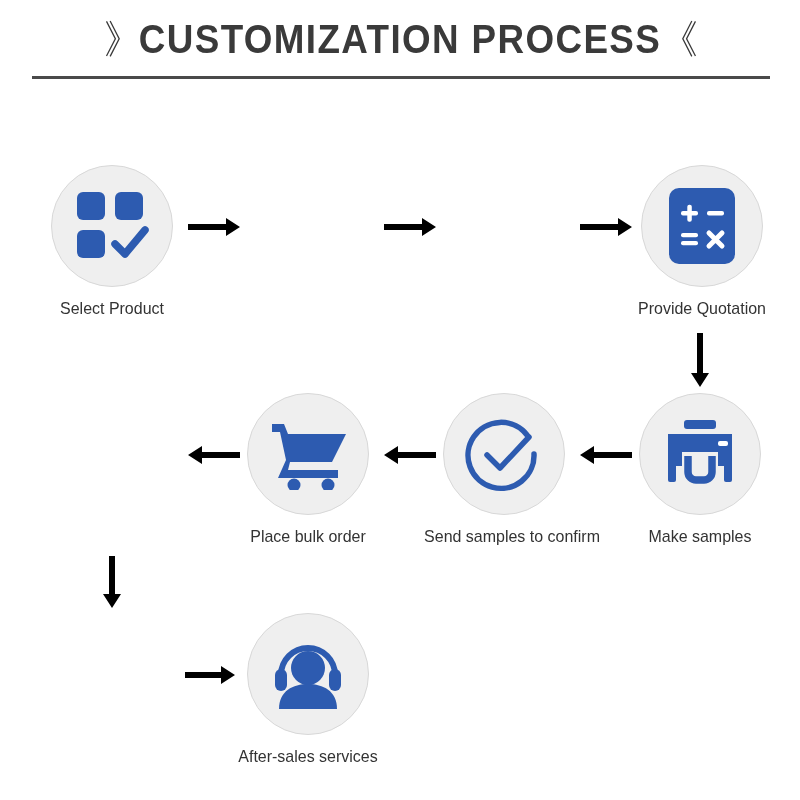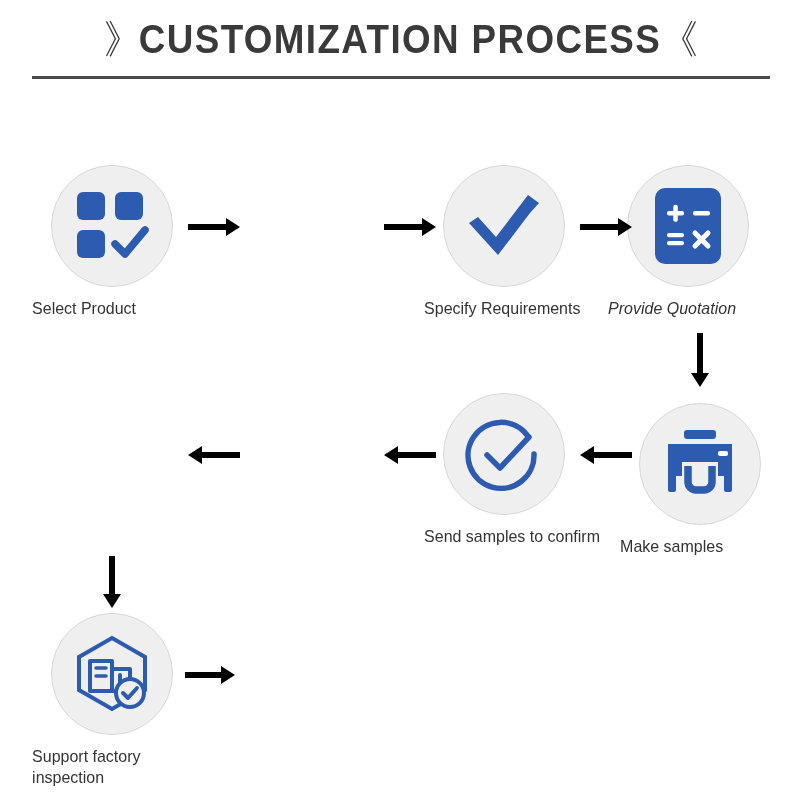--- a/index.html
+++ b/index.html
@@ -24,21 +24,21 @@
     transform:scaleX(.92);
     white-space:nowrap;
   }
   .title .chev{font-weight:400;letter-spacing:-2px;}
   .rule{
     position:absolute;left:32px;top:76px;width:738px;height:3px;
     background:#4a4a4a;
   }
 
   
-  .node{position:absolute;width:170px;}
+  .node{position:absolute;width:170px;text-align:center;}
   .circle{
     width:122px;height:122px;border-radius:50%;
     background:#efefef;
     border:1px solid #d8d8d8;
     margin:0 auto;
     position:relative;
     box-sizing:border-box;
     display:flex;align-items:center;justify-content:center;
   }
   .label{
@@ -69,85 +69,85 @@
         <rect x="2" y="2" width="28" height="28" rx="6" fill="#2d5bb0"></rect>
         <rect x="40" y="2" width="28" height="28" rx="6" fill="#2d5bb0"></rect>
         <rect x="2" y="40" width="28" height="28" rx="6" fill="#2d5bb0"></rect>
         <path d="M40 54 L50 64 L70 40" fill="none" stroke="#2d5bb0" stroke-width="7.5" stroke-linecap="round" stroke-linejoin="round"></path>
       </svg>
     </div>
     <div class="label">Select Product</div>
   </div>
 
 
-  <div class="node" style="left:419px;top:165px;">
-    <div class="circle">
-      <svg width="76" height="66" viewBox="0 0 76 66">
-        <path d="M3 30 L12 24 L30 44 L62 2 L73 10 L64 20 L32 62 Z" fill="#2d5bb0"></path>
-      </svg>
-    </div>
-    <div class="label">Specify Requirements</div>
-  </div>
 
-  <div class="node" style="left:603px;top:165px;font-style:italic;">
+  <div class="node" style="left:617px;top:165px;">
     <div class="circle">
       <svg width="66" height="76" viewBox="0 0 66 76">
         <rect x="0" y="0" width="66" height="76" rx="10" fill="#2d5bb0"></rect>
         <rect x="12" y="23" width="17" height="4.5" rx="2" fill="#ffffff"></rect>
         <rect x="18.3" y="16.8" width="4.5" height="17" rx="2" fill="#ffffff"></rect>
         <rect x="38" y="23" width="17" height="4.5" rx="2" fill="#ffffff"></rect>
         <rect x="12" y="45" width="17" height="4.2" rx="2" fill="#ffffff"></rect>
         <rect x="12" y="53" width="17" height="4.2" rx="2" fill="#ffffff"></rect>
         <path d="M40 45 L53 58 M53 45 L40 58" stroke="#ffffff" stroke-width="5" stroke-linecap="round"></path>
       </svg>
     </div>
     <div class="label">Provide Quotation</div>
   </div>
 
 
+  <div class="node" style="left:223px;top:393px;">
+    <div class="circle">
+      <svg width="80" height="72" viewBox="0 0 80 72">
+        <path d="M4 6 L16 6 L20 16 L78 16 L64 44 L22 44 L20 52 L70 52 L70 60 L10 60 L18 42 L12 14 L4 14 Z" fill="#2d5bb0"></path>
+        <circle cx="26" cy="67" r="6.5" fill="#2d5bb0"></circle>
+        <circle cx="60" cy="67" r="6.5" fill="#2d5bb0"></circle>
+      </svg>
+    </div>
+    <div class="label">Place bulk order</div>
+  </div>
 
   <div class="node" style="left:419px;top:393px;">
     <div class="circle">
       <svg width="78" height="78" viewBox="0 0 78 78">
         <path d="M62 20 A33 33 0 1 0 69 39" fill="none" stroke="#2d5bb0" stroke-width="5.5" stroke-linecap="round"></path>
         <path d="M22 40 L35 53 L64 22" fill="none" stroke="#2d5bb0" stroke-width="5.5" stroke-linecap="round" stroke-linejoin="round"></path>
       </svg>
     </div>
     <div class="label">Send samples to confirm</div>
   </div>
 
-  <div class="node" style="left:615px;top:403px;">
+  <div class="node" style="left:615px;top:393px;">
     <div class="circle">
       <svg width="76" height="68" viewBox="0 0 76 68">
         <rect x="22" y="0" width="32" height="9" rx="3" fill="#2d5bb0"></rect>
         <path d="M6 14 L70 14 L70 46 L56 46 L56 32 L20 32 L20 46 L6 46 Z" fill="#2d5bb0"></path>
         <rect x="6" y="40" width="8" height="22" rx="2" fill="#2d5bb0"></rect>
         <rect x="62" y="40" width="8" height="22" rx="2" fill="#2d5bb0"></rect>
         <rect x="56" y="21" width="10" height="5" rx="2" fill="#ffffff"></rect>
         <path d="M26 36 L26 52 A8 8 0 0 0 34 60 L42 60 A8 8 0 0 0 50 52 L50 36" fill="none" stroke="#2d5bb0" stroke-width="7.5" stroke-linejoin="round"></path>
       </svg>
     </div>
     <div class="label">Make samples</div>
   </div>
 
-  <div class="node" style="left:27px;top:613px;">
+
+  <div class="node" style="left:223px;top:613px;">
     <div class="circle">
-      <svg width="80" height="78" viewBox="0 0 80 78">
-        <path d="M40 3 L73 22 L73 55 L40 74 L7 55 L7 22 Z" fill="none" stroke="#2d5bb0" stroke-width="4"></path>
-        <path d="M18 26 L40 26 L40 56 L18 56 Z" fill="none" stroke="#2d5bb0" stroke-width="4" stroke-linejoin="round"></path>
-        <path d="M40 34 L58 34 L58 56 L40 56 Z" fill="none" stroke="#2d5bb0" stroke-width="4" stroke-linejoin="round"></path>
-        <path d="M24 33 L34 33 M24 41 L34 41" stroke="#2d5bb0" stroke-width="3.5" stroke-linecap="round"></path>
-        <path d="M48 40 L48 50" stroke="#2d5bb0" stroke-width="4" stroke-linecap="round"></path>
-        <circle cx="58" cy="58" r="14" fill="#efefef" stroke="#2d5bb0" stroke-width="4"></circle>
-        <path d="M51 58 L56 63 L65 53" fill="none" stroke="#2d5bb0" stroke-width="4" stroke-linecap="round" stroke-linejoin="round"></path>
+      <svg width="78" height="70" viewBox="0 0 78 70">
+        <path d="M12 36 A27 27 0 0 1 66 36" fill="none" stroke="#2d5bb0" stroke-width="6" stroke-linecap="round"></path>
+        <rect x="6" y="30" width="12" height="22" rx="6" fill="#2d5bb0"></rect>
+        <rect x="60" y="30" width="12" height="22" rx="6" fill="#2d5bb0"></rect>
+        <circle cx="39" cy="29" r="17" fill="#2d5bb0"></circle>
+        <path d="M10 70 C10 52 24 45 39 45 C54 45 68 52 68 70 Z" fill="#2d5bb0"></path>
       </svg>
     </div>
-    <div class="label wrap">Support factory inspection</div>
+    <div class="label">After-sales services</div>
   </div>
-
 
   <div class="arrow" style="left:188px;top:215px;">
     <svg width="52" height="24" viewBox="0 0 52 24">
         <path d="M0 9 L38 9 L38 3 L52 12 L38 21 L38 15 L0 15 Z" fill="#000"></path>
       </svg>
   </div>
   <div class="arrow" style="left:384px;top:215px;">
     <svg width="52" height="24" viewBox="0 0 52 24">
         <path d="M0 9 L38 9 L38 3 L52 12 L38 21 L38 15 L0 15 Z" fill="#000"></path>
       </svg>

